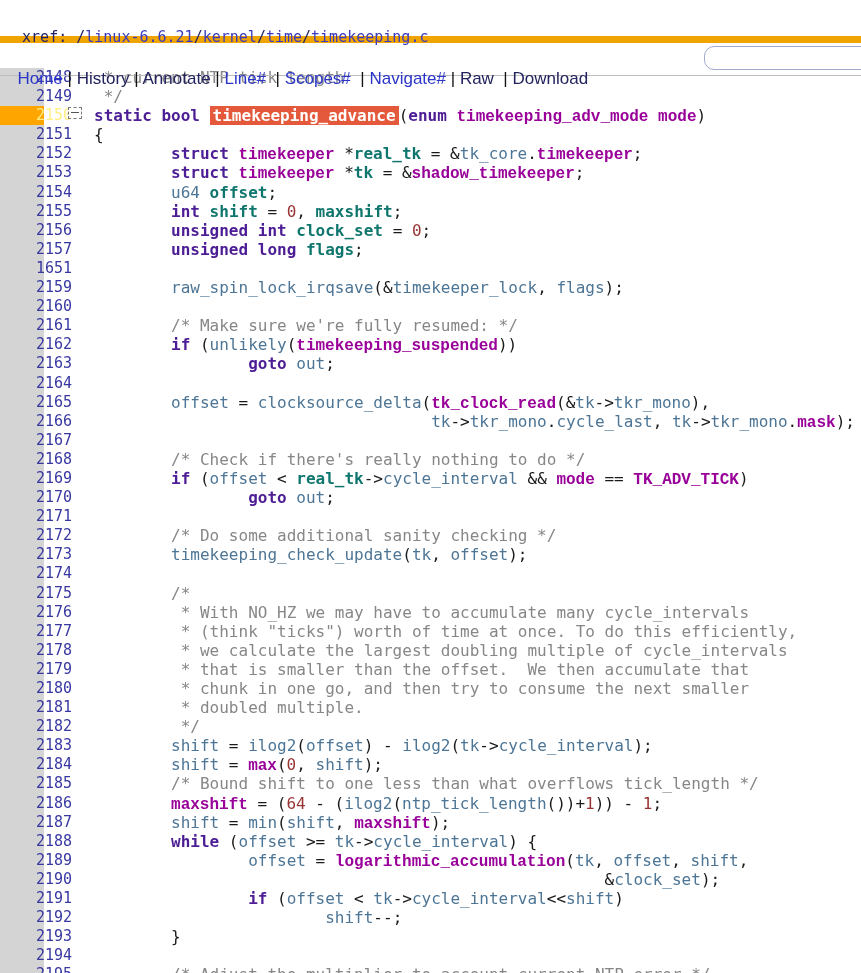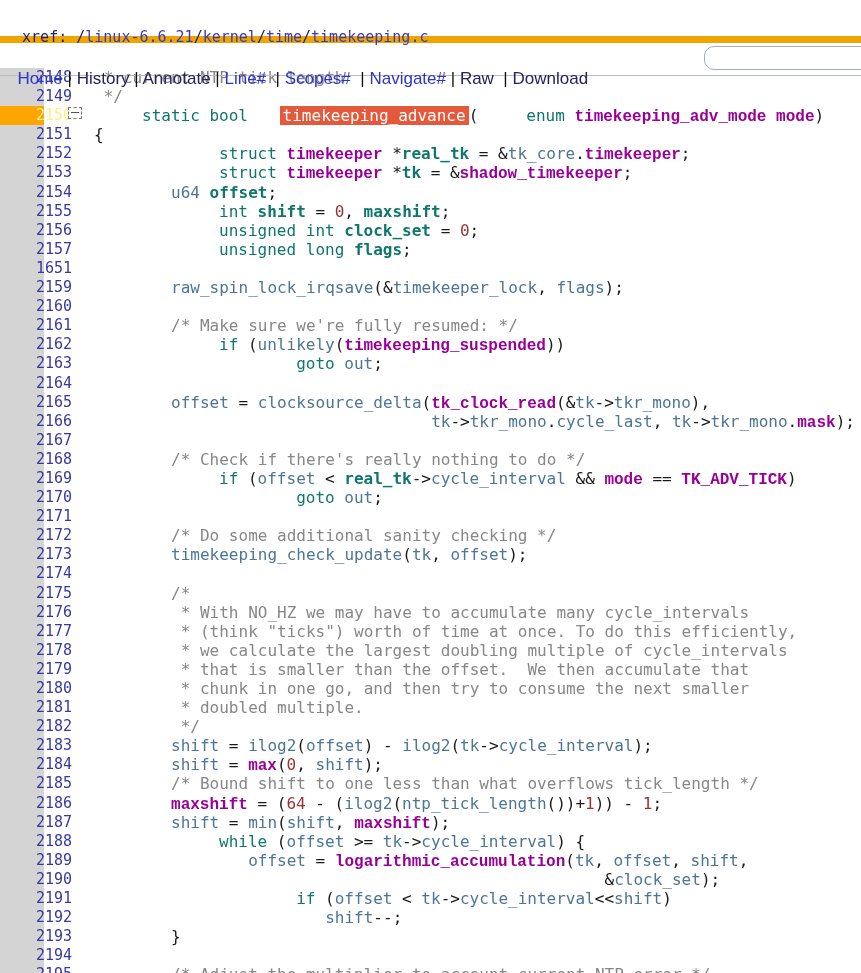--- a/index.html
+++ b/index.html
@@ -38,28 +38,28 @@
     font:15px/19.1px "DejaVu Sans Mono","Liberation Mono",monospace;
     text-align:right;padding-right:6px;box-sizing:border-box;
     text-decoration:none;display:block;padding-left:36px;
   }
   .ln.current{background:#ffa500;color:#ffef85;}
   .cd{
     flex:1 1 auto;white-space:pre;overflow:hidden;
     font:16px/19.1px "DejaVu Sans Mono","Liberation Mono",monospace;
     padding-left:50px;color:#1a1a1a;
   }
-  .t-k{color:#0f766e;font-weight:normal;margin-left:48px;}
+  .t-k{color:#4c1d95;font-weight:bold;}
   .t-c{color:#878787;}
   .t-s{color:#4d7595;text-decoration:none;}
   .t-d{color:#990099;font-weight:bold;text-decoration:none;font-family:Liberation Mono, monospace;}
   .t-l{color:#0f766e;font-weight:bold;text-decoration:none;}
   .t-n{color:#993333;}
   .t-p{color:#1a1a1a;}
-  .t-hl{background:#e4593b;color:#fff;font-weight:normal;padding:1px 3px;text-decoration:none;margin-left:22px;}
+  .t-hl{background:#e4593b;color:#fff;font-weight:bold;padding:1px 3px;text-decoration:none;}
   .fold{
     display:inline-block;width:12px;height:10px;border:1px dashed #777;
     background:#fff;vertical-align:2px;position:relative;
     margin-left:-26px;margin-right:12px;
   }
   .fold::after{
     content:"";position:absolute;left:2px;right:2px;top:4px;height:0;
     border-top:1px solid #555;
   }
 </style>

